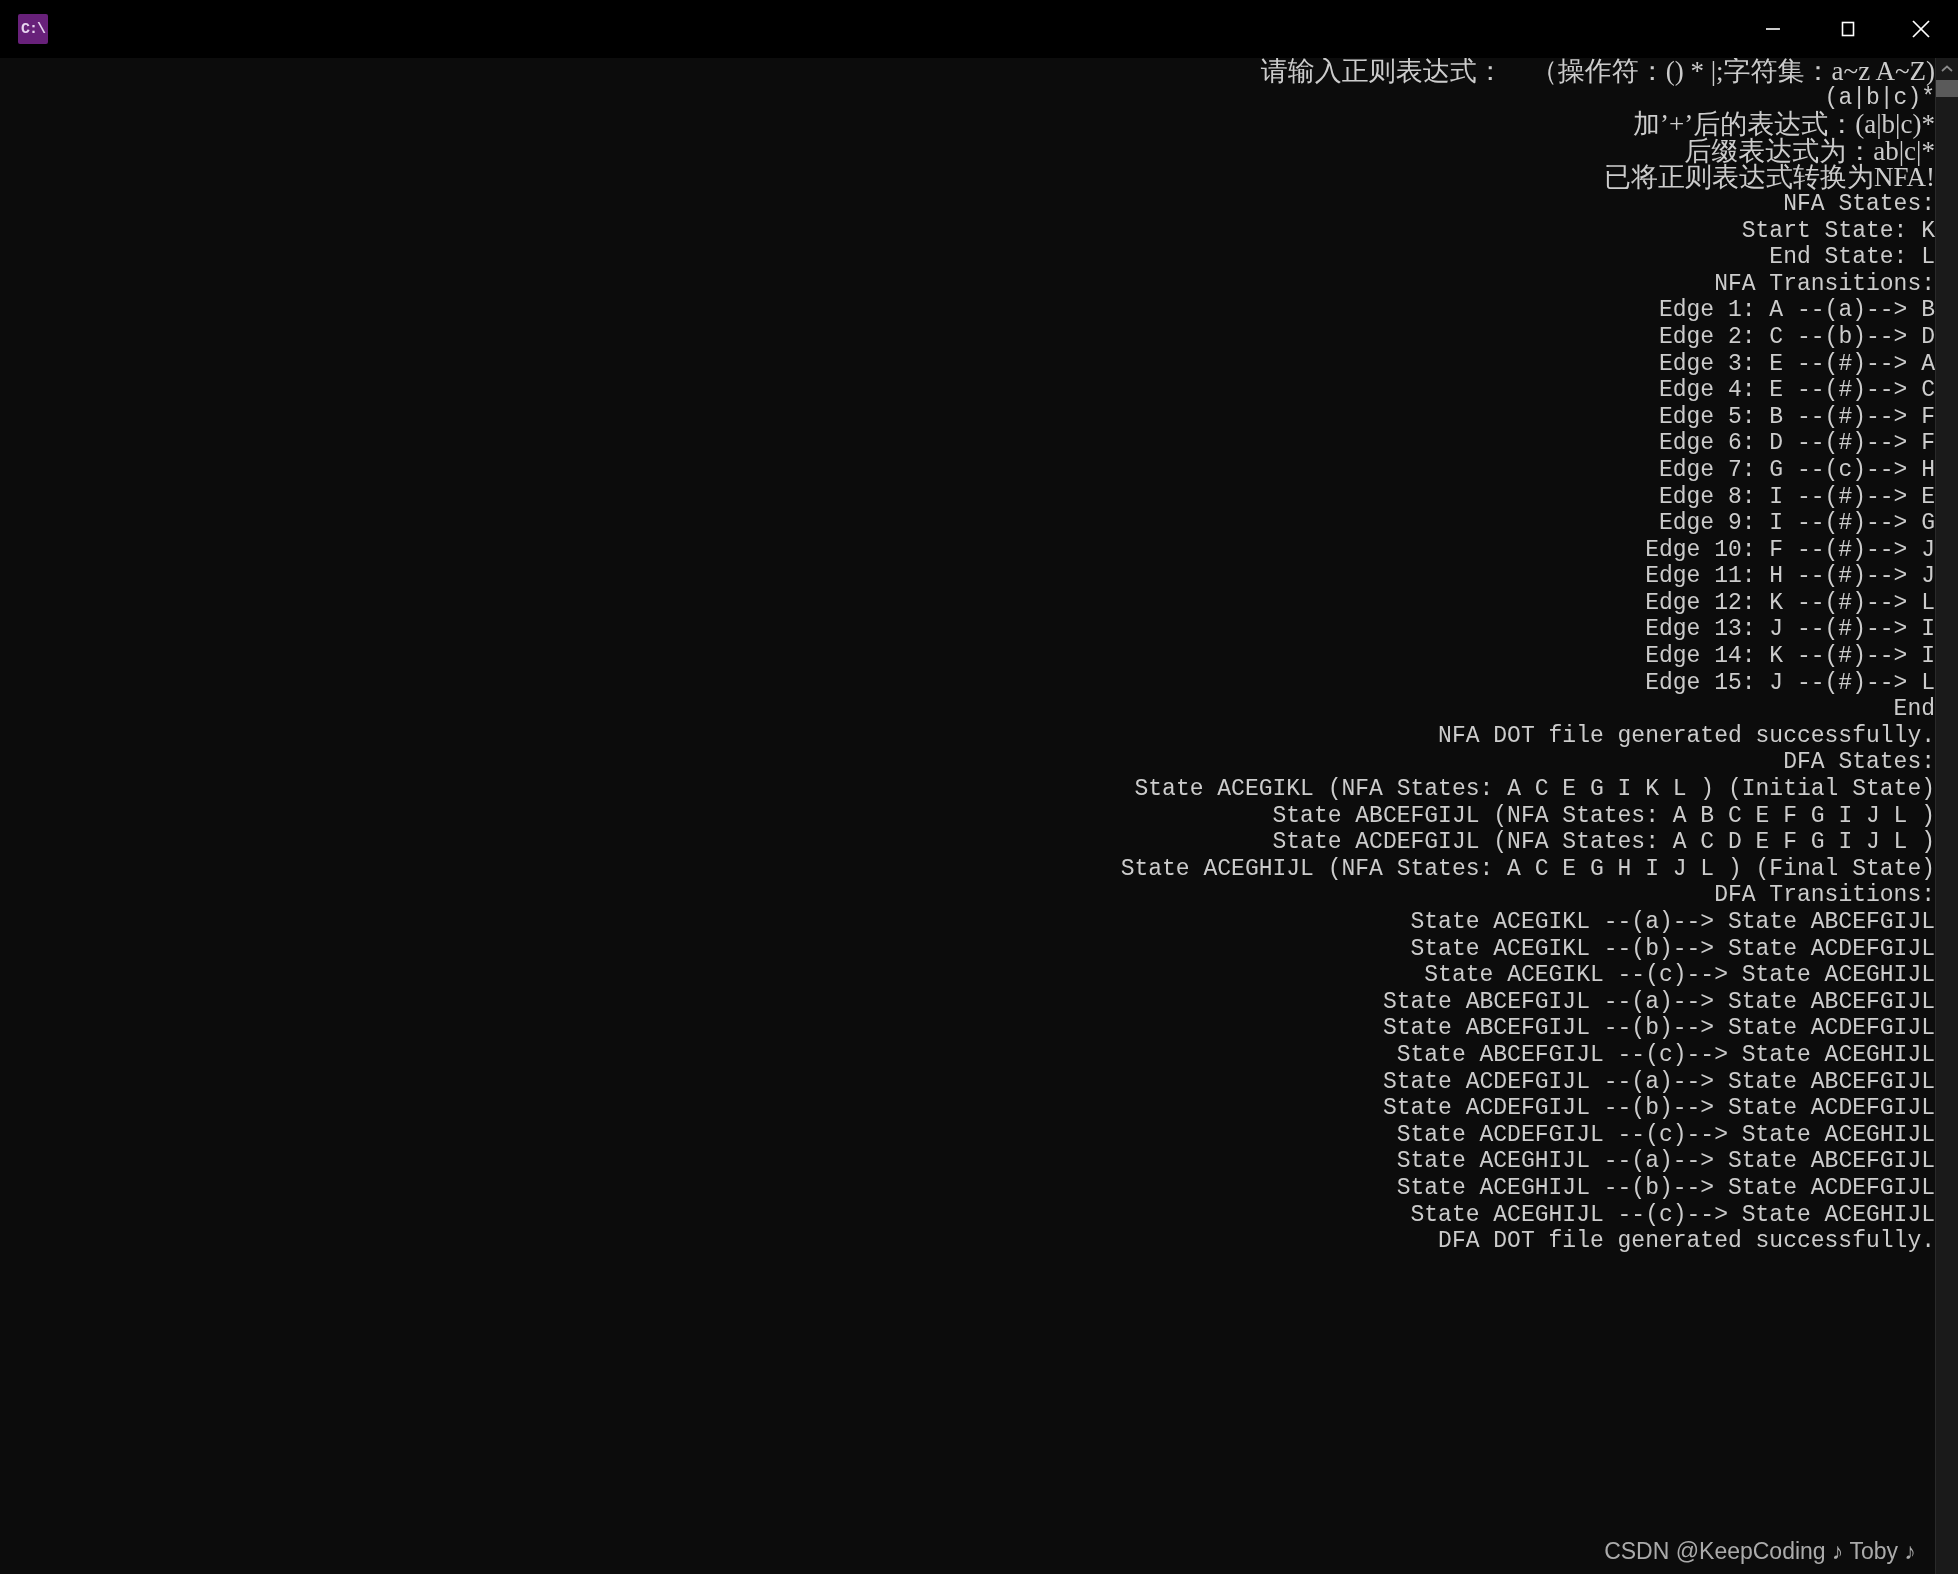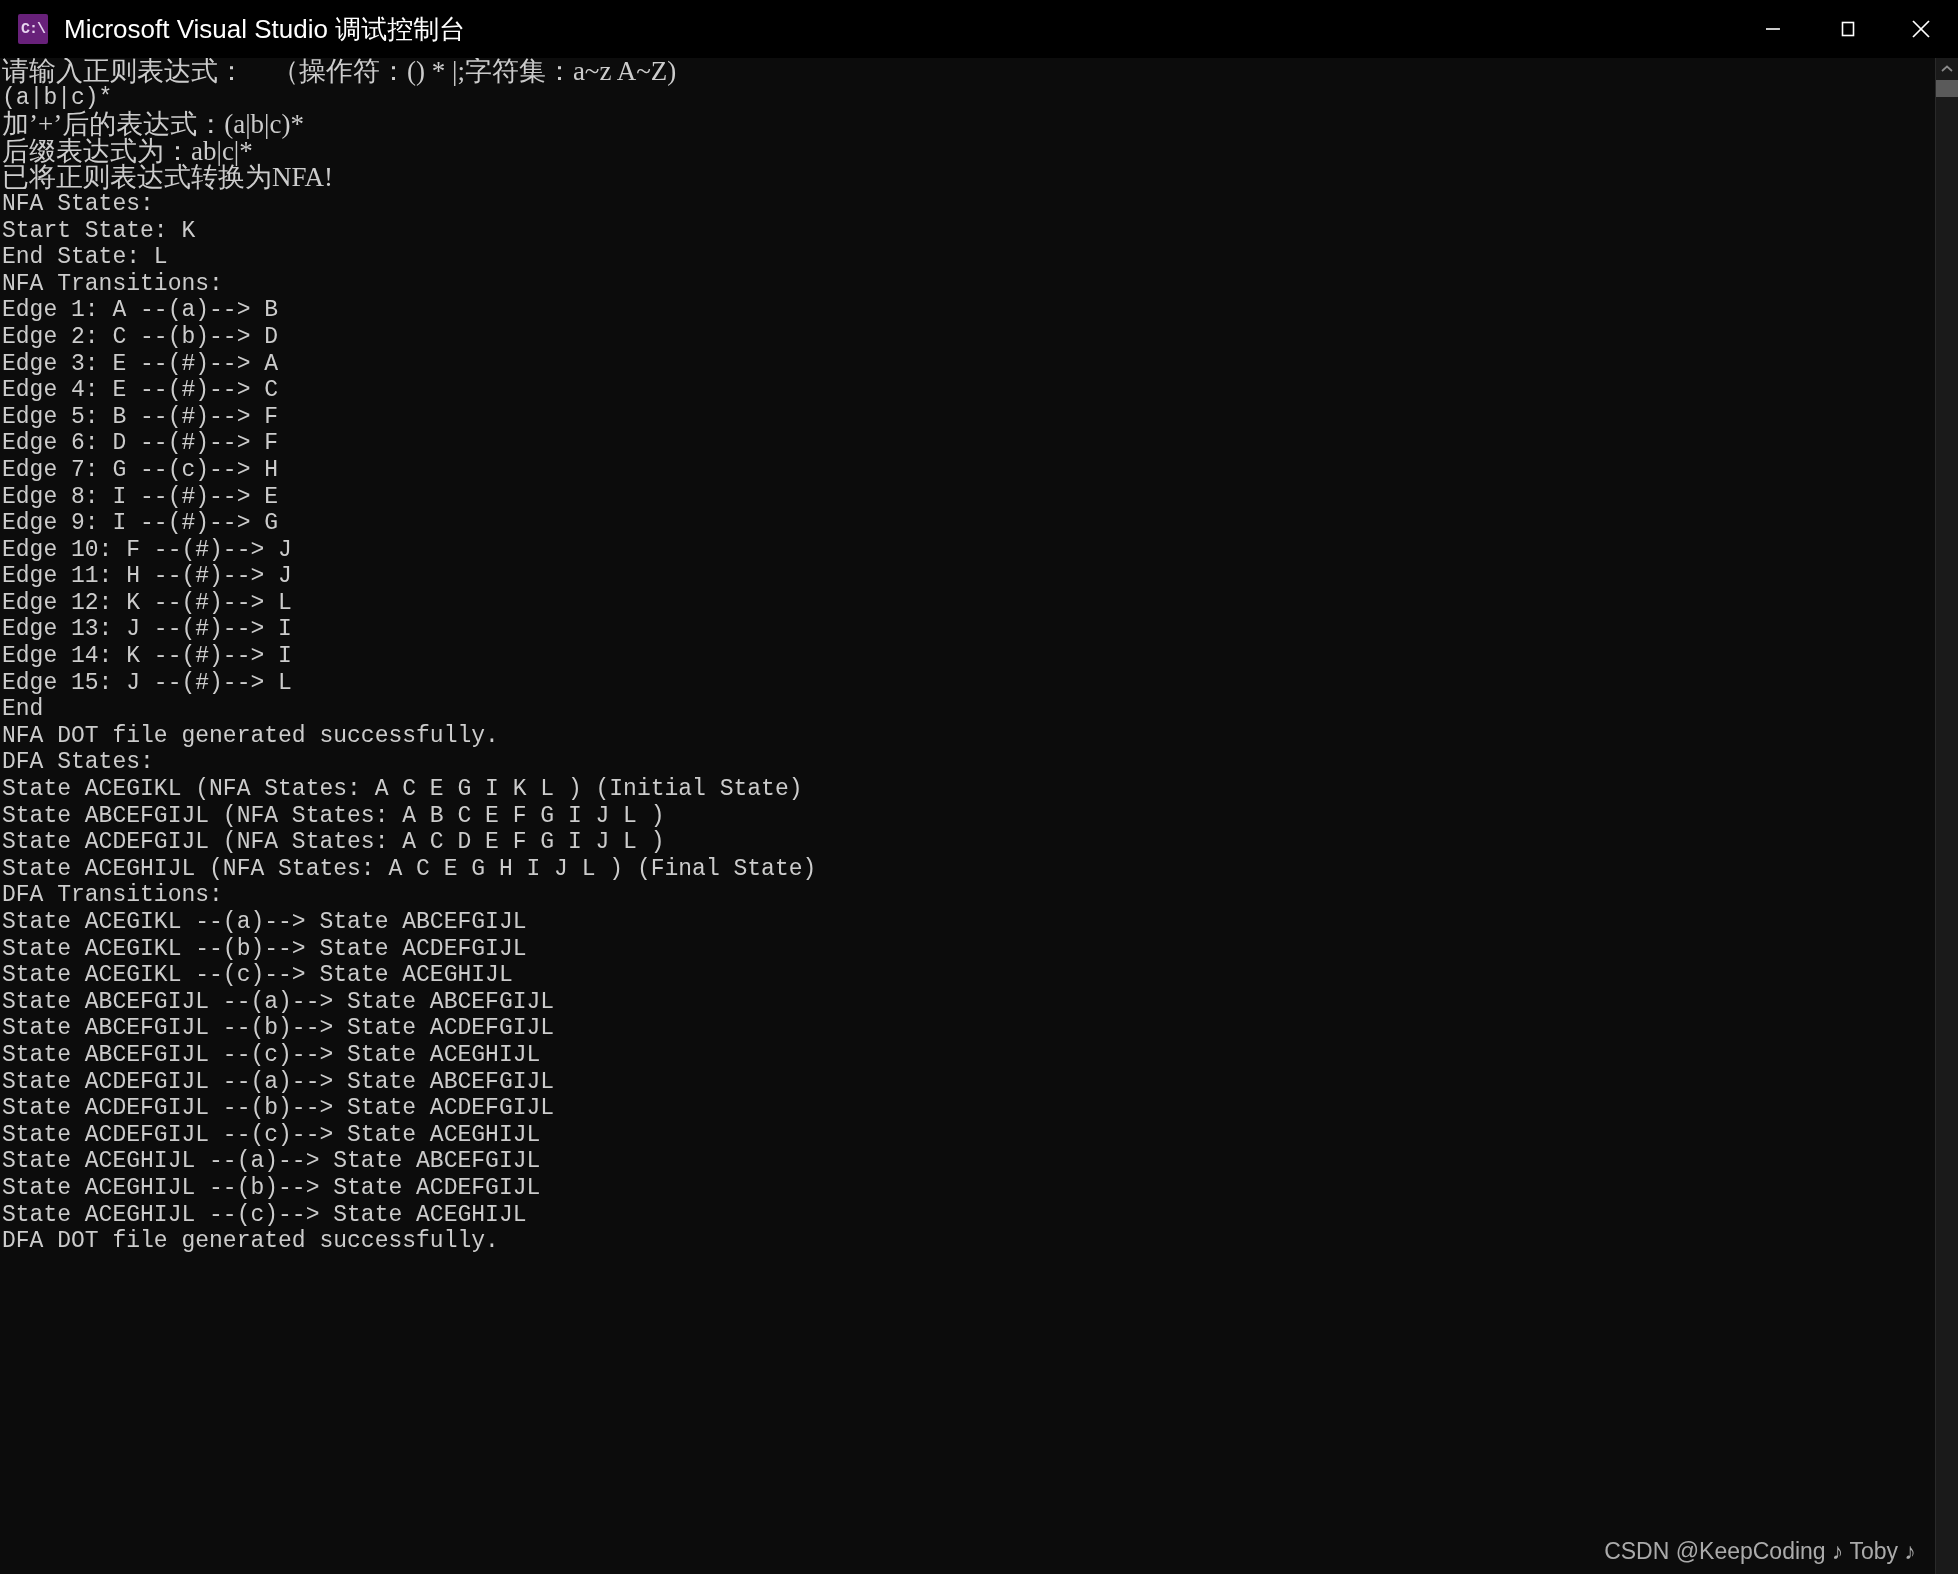--- a/index.html
+++ b/index.html
@@ -86,20 +86,21 @@
   .console-text {
     flex: 1;
     padding: 0 0 0 2px;
     color: #cccccc;
     font-family: "Liberation Serif", "DejaVu Serif", serif;
     font-size: 27px;
     line-height: 26.6px;
     white-space: pre;
     overflow: hidden;
     letter-spacing: 0px;
+    text-align: right;
   }
   .console-text .line {
     height: 26.6px;
     white-space: pre;
     font-family: Liberation Mono, monospace;
     font-size: 23px;
     line-height: 26.6px;
     color: #cccccc;
   }
   .console-text .line.cjk {
@@ -164,21 +165,20 @@
 </head>
 <body>
 
 <div class="window">
 
   <div class="titlebar">
     <div class="title-left">
       <div class="app-icon">
         <span class="glyph">C:\</span>
       </div>
-      <div class="title-text">Microsoft Visual Studio 调试控制台</div>
     </div>
     <div class="win-controls">
       <div class="win-btn">
         <svg width="22" height="22" viewBox="0 0 22 22" aria-hidden="true">
             <line x1="4" y1="11" x2="18" y2="11" stroke="#ffffff" stroke-width="1.6"></line>
           </svg>
       </div>
       <div class="win-btn">
         <svg width="22" height="22" viewBox="0 0 22 22" aria-hidden="true">
             <rect x="6.5" y="4.5" width="11" height="13" fill="none" stroke="#ffffff" stroke-width="1.6"></rect>

